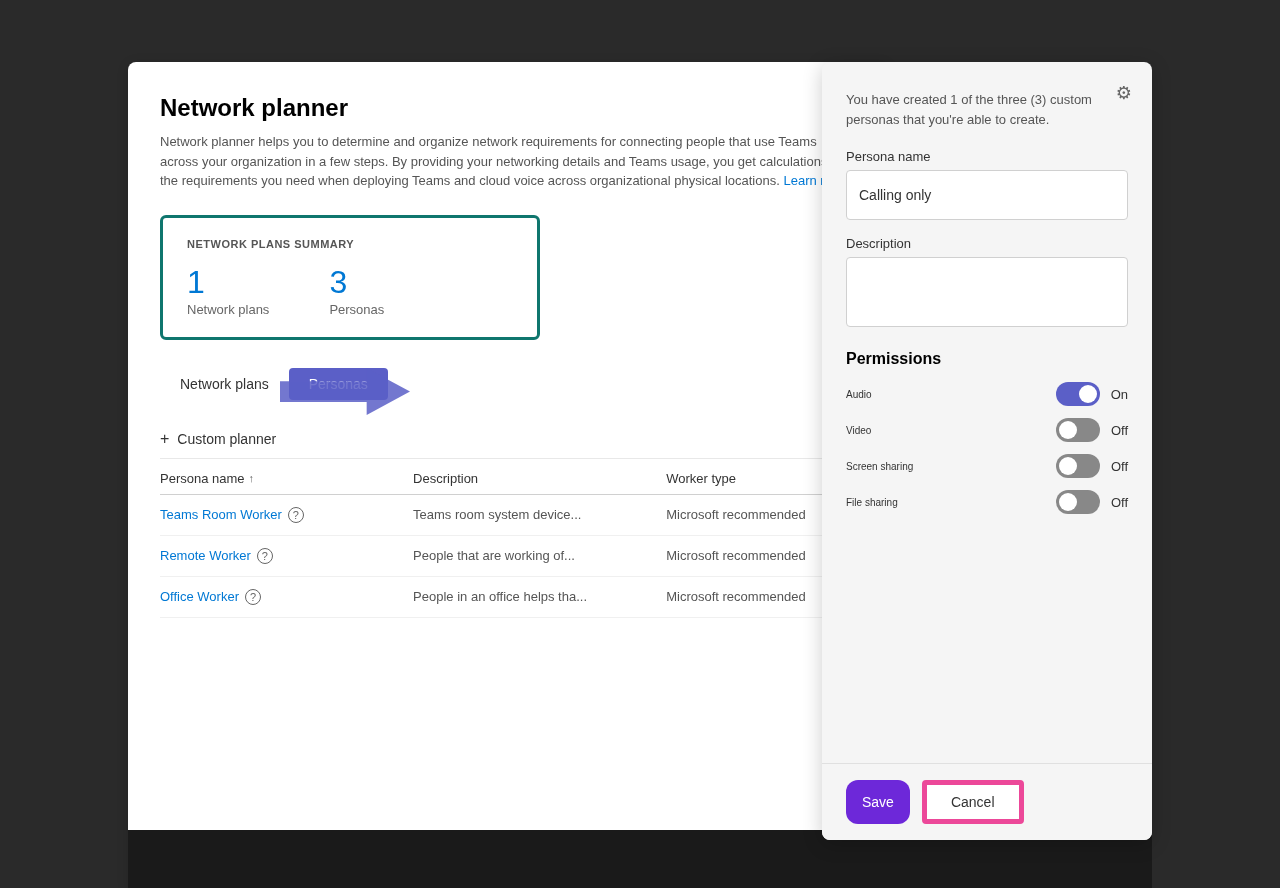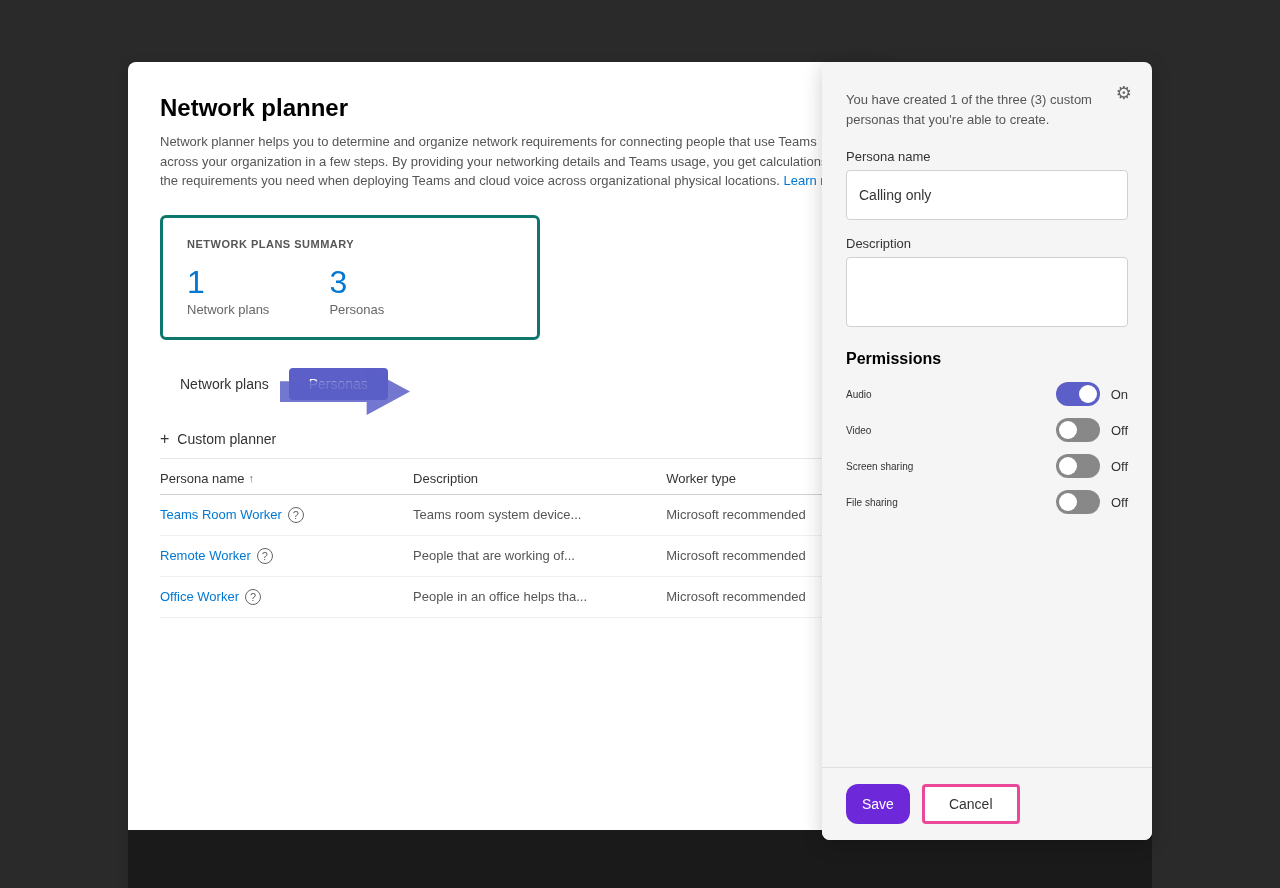--- a/index.html
+++ b/index.html
@@ -307,21 +307,21 @@
       border: none;
       border-radius: 12px;
       font-size: 14px;
       cursor: pointer;
       font-weight: 500;
     }
     .btn-cancel {
       padding: 9px 24px;
       background: #fff;
       color: #333;
-      border: 3px solid #ec4899;
+      border: 5px solid #ec4899;
       border-radius: 4px;
       font-size: 14px;
       cursor: pointer;
       font-weight: 400;
     }
     .gear-icon-area {
       position: absolute;
       top: 20px;
       right: 20px;
     }

